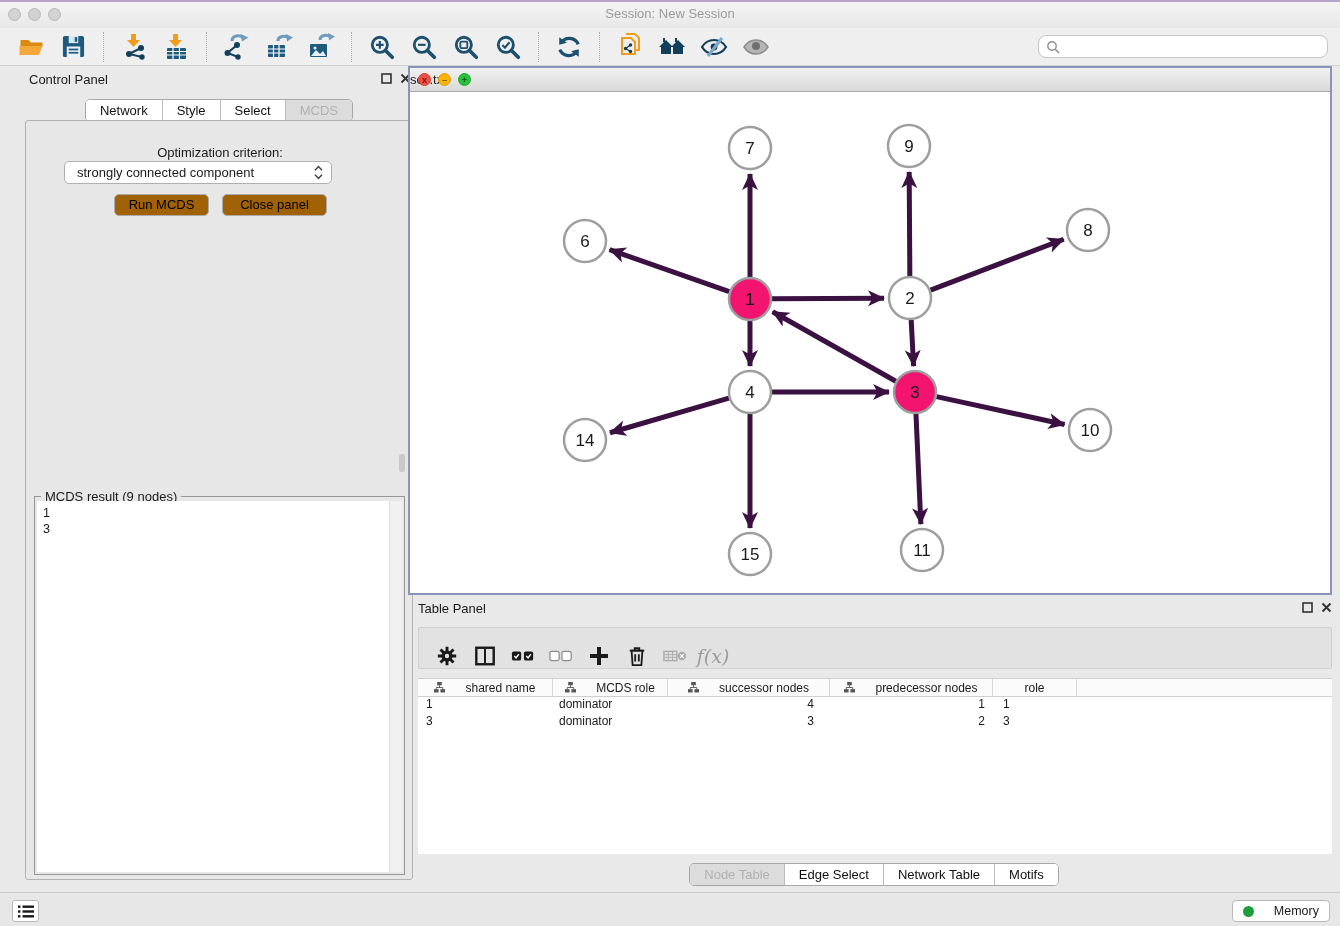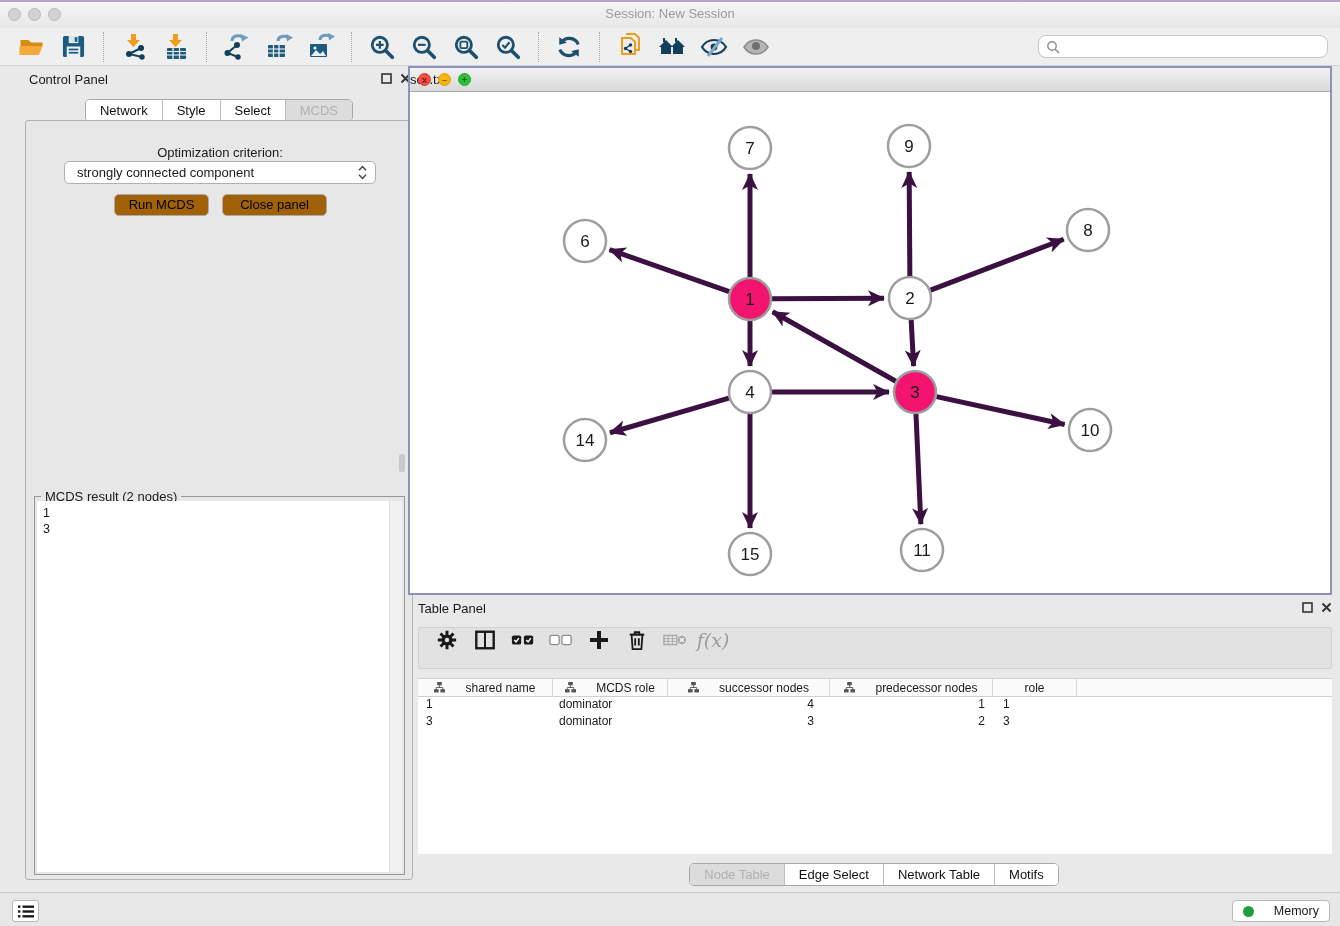--- a/index.html
+++ b/index.html
@@ -35,21 +35,21 @@
   .panel-head .ph-title { position:absolute; left:10px; top:6px; font-size:13px; color:#1a1a1a; }
   .ph-icons { position:absolute; right:8px; top:7px; display:flex; gap:8px; }
   .cp-body { position:absolute; left:6px; top:54px; width:388px; height:760px;
     background:#e7e7e7; border:1px solid #b2b2b2; border-radius:3px; }
   .seg { display:flex; border:1px solid #a8a8a8; border-radius:5px; overflow:hidden; background:#fff; height:23px; }
   .seg .t { font-size:13px; padding:0 14px; line-height:21px; background:#fff; border-right:1px solid #bdbdbd; color:#111; cursor:default; }
   .seg .t:last-child { border-right:none; }
   .seg .t.off { background:#dcdcdc; color:#b0b0b0; }
   #cp-tabs { position:absolute; left:0; top:33px; width:400px; display:flex; justify-content:center; }
   #opt-label { position:absolute; left:0; top:24px; width:388px; text-align:center; font-size:13px; }
-  #criterion { position:absolute; left:38px; top:40px; width:312px; height:23px; background:#fff;
+  #criterion { position:absolute; left:38px; top:40px; width:268px; height:23px; background:#fff;
     border:1px solid #b0b0b0; border-radius:5px; display:flex; align-items:center;
     padding:0 8px 0 12px; font-size:13px; }
   #criterion .spacer{ flex:1; }
   .btn { background:#a16207; border:1px solid #ababab; border-radius:5px; height:22px;
     font-size:13px; text-align:center; line-height:20px; }
   #run-btn  { position:absolute; left:88px;  top:73px; width:95px; }
   #close-btn{ position:absolute; left:196px; top:73px; width:105px; }
   #result-box { position:absolute; left:8px; top:375px; width:371px; height:379px;
     border:1px solid #989898; }
   #result-box legend { position:absolute; top:-8px; left:6px; background:#e7e7e7;
@@ -73,21 +73,21 @@
   #graph-canvas { position:absolute; left:0; top:24px; width:920px; height:501px; background:#fff; }
   #graph-svg text { font-size:17px; fill:#1a1a1a; font-family:"Liberation Sans","DejaVu Sans",sans-serif; }
 
   .split-handle-v { left:399px; top:452px; width:6px; height:18px; border-radius:2px; background:#c9c9c9; }
   .split-handle-h { left:858px; top:587px; width:18px; height:5px; border-radius:2px; background:#c9c9c9; }
 
   
   #table-panel { left:408px; top:593px; width:932px; height:297px; }
   #tp-toolbar { position:absolute; left:10px; top:32px; width:914px; height:42px;
     background:#e2e2e2; border:1px solid #d0d0d0; border-radius:2px;
-    display:flex; align-items:flex-start; padding-left:16px; }
+    display:flex; align-items:flex-end; padding-left:16px; }
   .tp-icon { width:24px; height:24px; display:flex; align-items:center; justify-content:center; margin-right:14px; }
   .fx { font-family:"DejaVu Serif","Liberation Serif",serif; font-style:italic;
     color:#9a9a9a; font-size:19px; }
   #tbl { position:absolute; left:10px; top:83px; width:914px; height:176px; background:#fff; }
   #tbl-header { display:flex; height:19px; border-top:1px solid #cfcfcf; border-bottom:1px solid #cfcfcf; background:#fbfbfb; }
   .hcell { display:flex; align-items:center; justify-content:center; gap:20px;
     font-size:12px; border-right:1px solid #d8d8d8; height:100%; }
   .hcell:last-child { border-right:1px solid #d8d8d8; }
   .c0{width:135px;} .c1{width:115px;} .c2{width:162px;} .c3{width:163px;} .c4{width:84px;}
   .trow { display:flex; height:16.5px; font-size:12px; }
@@ -304,21 +304,21 @@
       <span class="spacer"></span>
       <svg width="9" height="15" viewBox="0 0 9 15">
           <path d="M1 5.2L4.5 1.6 8 5.2M1 9.8l3.5 3.6L8 9.8" fill="none" stroke="#444" stroke-width="1.5"></path>
         </svg>
     </div>
 
     <button class="btn" id="run-btn">Run MCDS</button>
     <button class="btn" id="close-btn">Close panel</button>
 
     <div id="result-box">
-      <legend>MCDS result (2 nodes)</legend>
+      <legend>MCDS result (9 nodes)</legend>
       <div id="result-inner">
         <div>1</div>
         <div>3</div>
       </div>
       <div id="result-scroll"></div>
     </div>
   </div>
 </div>
 
 <div class="abs split-handle-v"></div>

